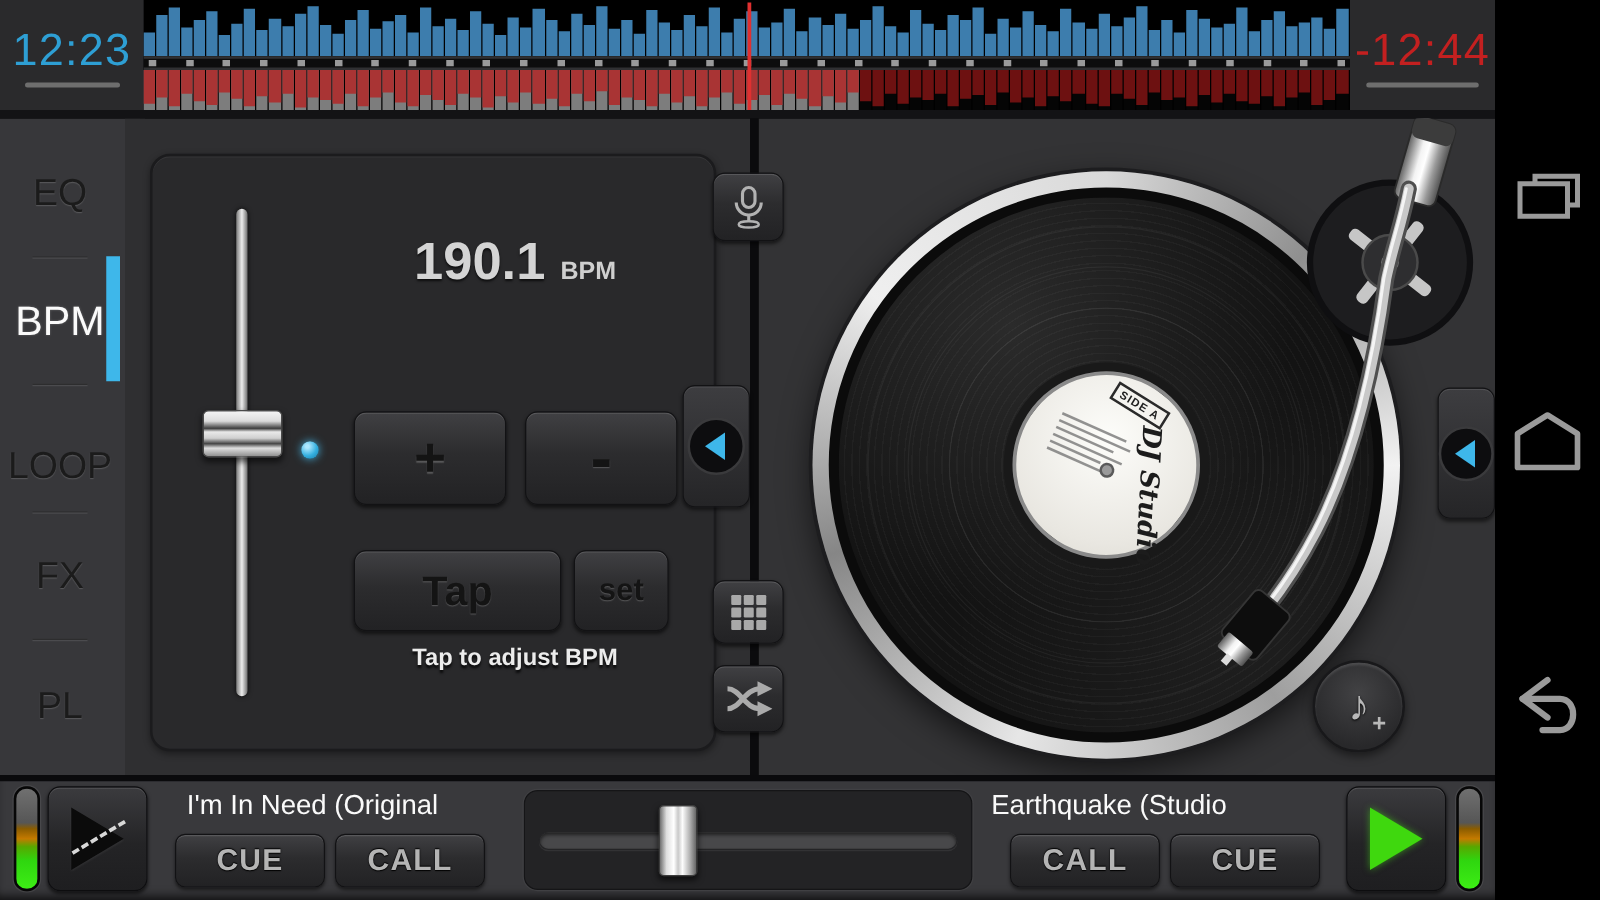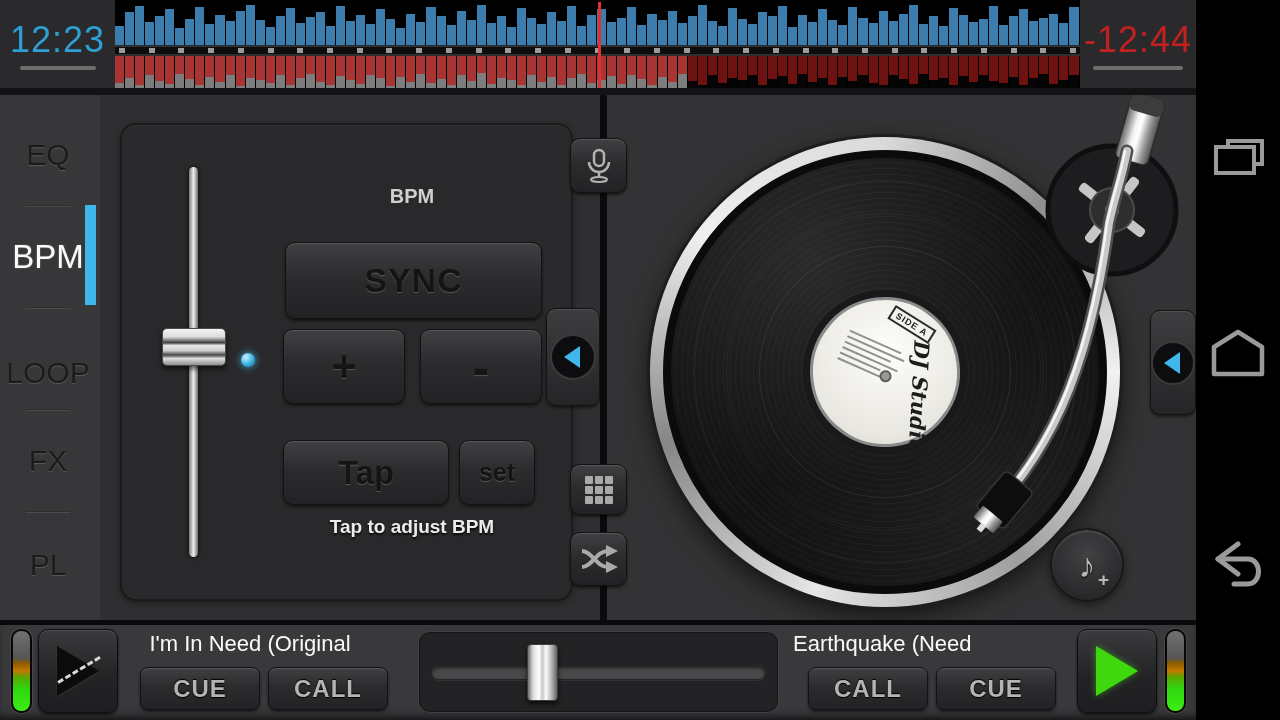--- a/index.html
+++ b/index.html
@@ -617,23 +617,23 @@
       <div class="side-div" style="top:416px"></div>
       <div class="side-item" style="top:420px">PL</div>
     </div>
 
     <div class="deck-left texture">
       <div class="bpm-panel">
         <div class="slider-track"></div>
         <div class="slider-handle"></div>
         <div class="blue-dot"></div>
         <div class="bpm-row">
+          <span class="bpm-value">190.1</span>
           <span class="bpm-unit">BPM</span>
         </div>
-        <div class="btn btn-sync">SYNC</div>
         <div class="btn btn-plus">+</div>
         <div class="btn btn-minus">-</div>
         <div class="btn btn-set">set</div>
         <div class="btn btn-tap">Tap</div>
         <div class="tap-hint">Tap to adjust BPM</div>
       </div>
     </div>
 
     <div class="deck-divider"></div>
 
@@ -745,21 +745,21 @@
     </div>
     <div class="deck-title title-a">I'm In Need (Original</div>
     <div class="btn cue-btn a-cue">CUE</div>
     <div class="btn cue-btn a-call">CALL</div>
 
     <div class="xfader">
       <div class="xtrack"></div>
       <div class="xhandle"></div>
     </div>
 
-    <div class="deck-title title-b">Earthquake (Need</div>
+    <div class="deck-title title-b">Earthquake (Studio</div>
     <div class="btn cue-btn b-call">CALL</div>
     <div class="btn cue-btn b-cue">CUE</div>
     <div class="play-btn play-b">
       <div class="tri-play-green"></div>
     </div>
     <div class="vu vu-b"></div>
   </div>
 
   <div class="navbar">
     <div class="nav-icon nav-recents">

